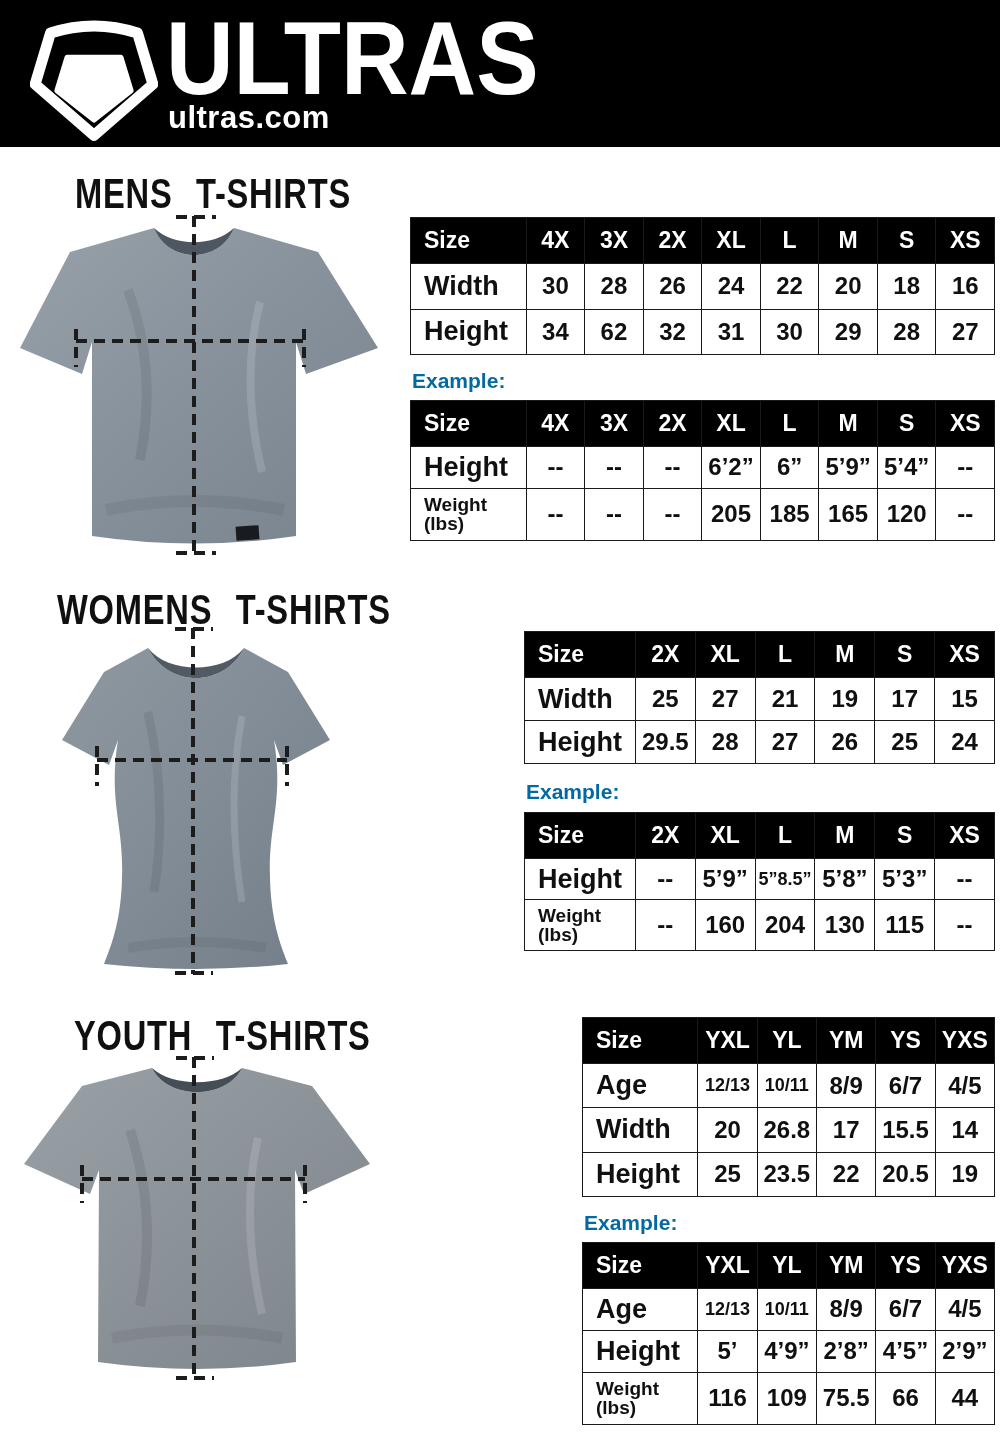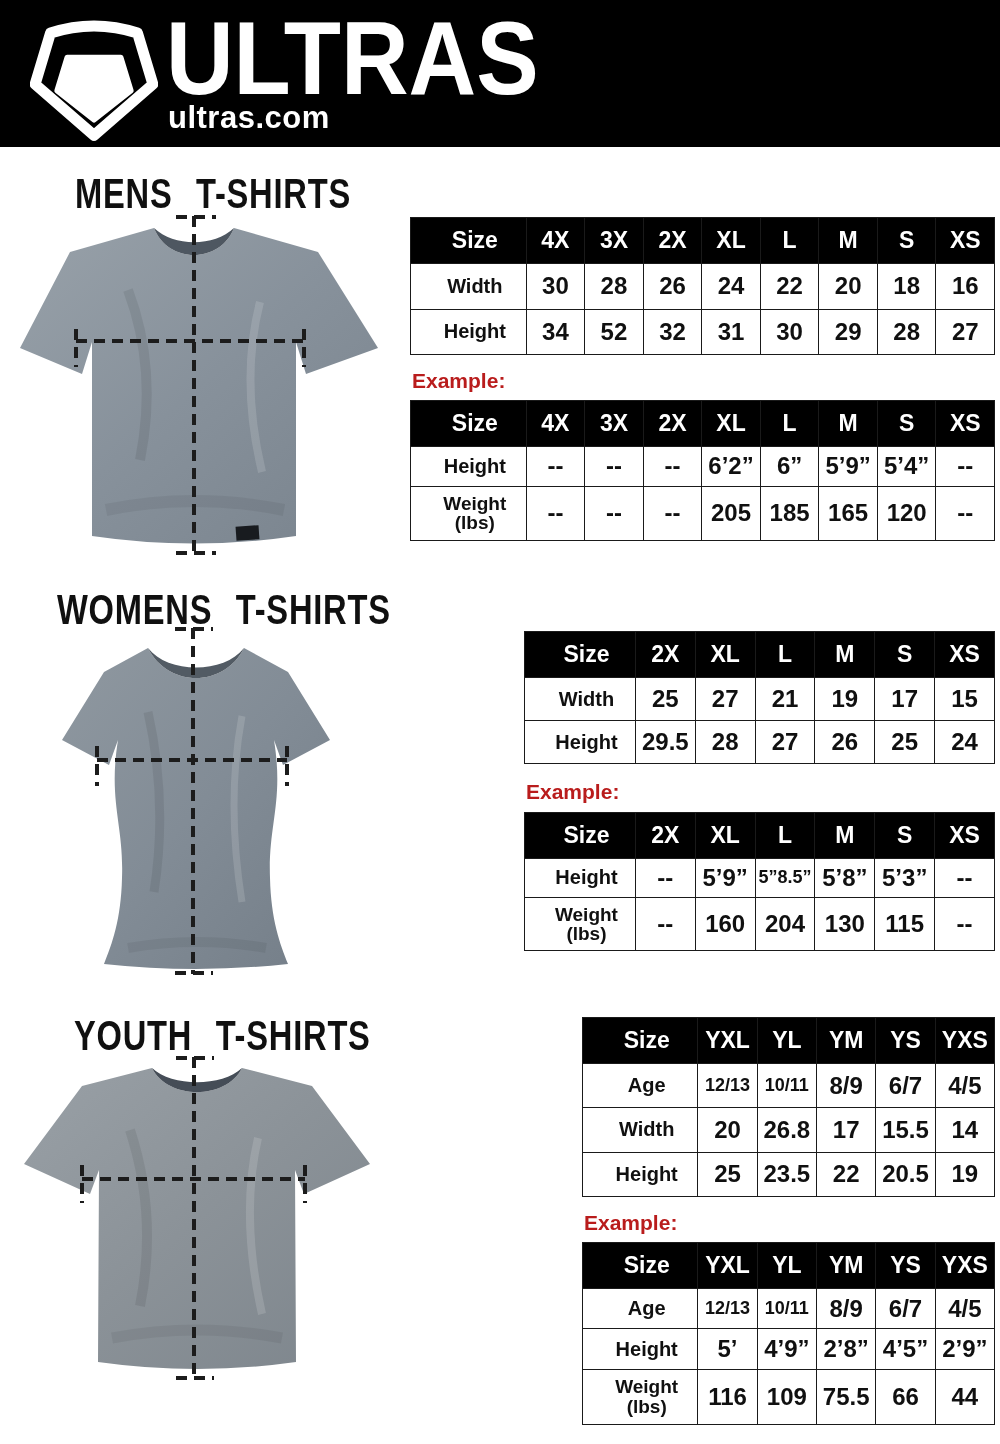--- a/index.html
+++ b/index.html
@@ -17,31 +17,31 @@
   .site{
     position:absolute;left:168px;top:101px;color:#ffffff;font-weight:bold;font-size:31px;
     line-height:1.1;letter-spacing:.5px;
   }
   
   .sec-title{
     position:absolute;margin:0;color:#101010;font-weight:bold;font-size:43px;line-height:1;
     letter-spacing:1px;word-spacing:18px;transform:scaleX(.76);transform-origin:left top;white-space:nowrap;
   }
   
-  .example-label{position:absolute;color:#b91c1c;font-weight:bold;font-size:21px;line-height:1;}
+  .example-label{position:absolute;color:#0369a1;font-weight:bold;font-size:21px;line-height:1;}
   
   .tbl{position:absolute;}
   .tbl table{width:100%;height:100%;border-collapse:collapse;table-layout:fixed;}
   .tbl th,.tbl td{
     border:1.5px solid #1a1a1a;font-weight:bold;color:#101010;text-align:center;
     padding:0;overflow:hidden;
   }
   .tbl thead th{background:#000;color:#fff;font-size:23px;height:45px;}
-  .tbl thead th:first-child,.tbl tbody th{text-align:center;padding-left:13px;}
-  .tbl tbody th{font-size:20px;}
+  .tbl thead th:first-child,.tbl tbody th{text-align:left;padding-left:13px;}
+  .tbl tbody th{font-size:27px;}
   .tbl tbody th.two-line{font-size:19px;line-height:1.02;}
   .tbl tbody th.two-line .sub{display:block;}
   .tbl td{font-size:24px;}
   .tbl td.val-small{font-size:18px;}
   
   .shirt{position:absolute;}
   .dash{stroke:#1c1c1c;stroke-width:4;stroke-dasharray:11 7;fill:none;}
 </style>
 </head>
 <body>
@@ -121,21 +121,21 @@
             <td>26</td>
             <td>24</td>
             <td>22</td>
             <td>20</td>
             <td>18</td>
             <td>16</td>
           </tr>
           <tr>
             <th>Height</th>
             <td>34</td>
-            <td>52</td>
+            <td>62</td>
             <td>32</td>
             <td>31</td>
             <td>30</td>
             <td>29</td>
             <td>28</td>
             <td>27</td>
           </tr>
         </tbody>
       </table>
     </div>

